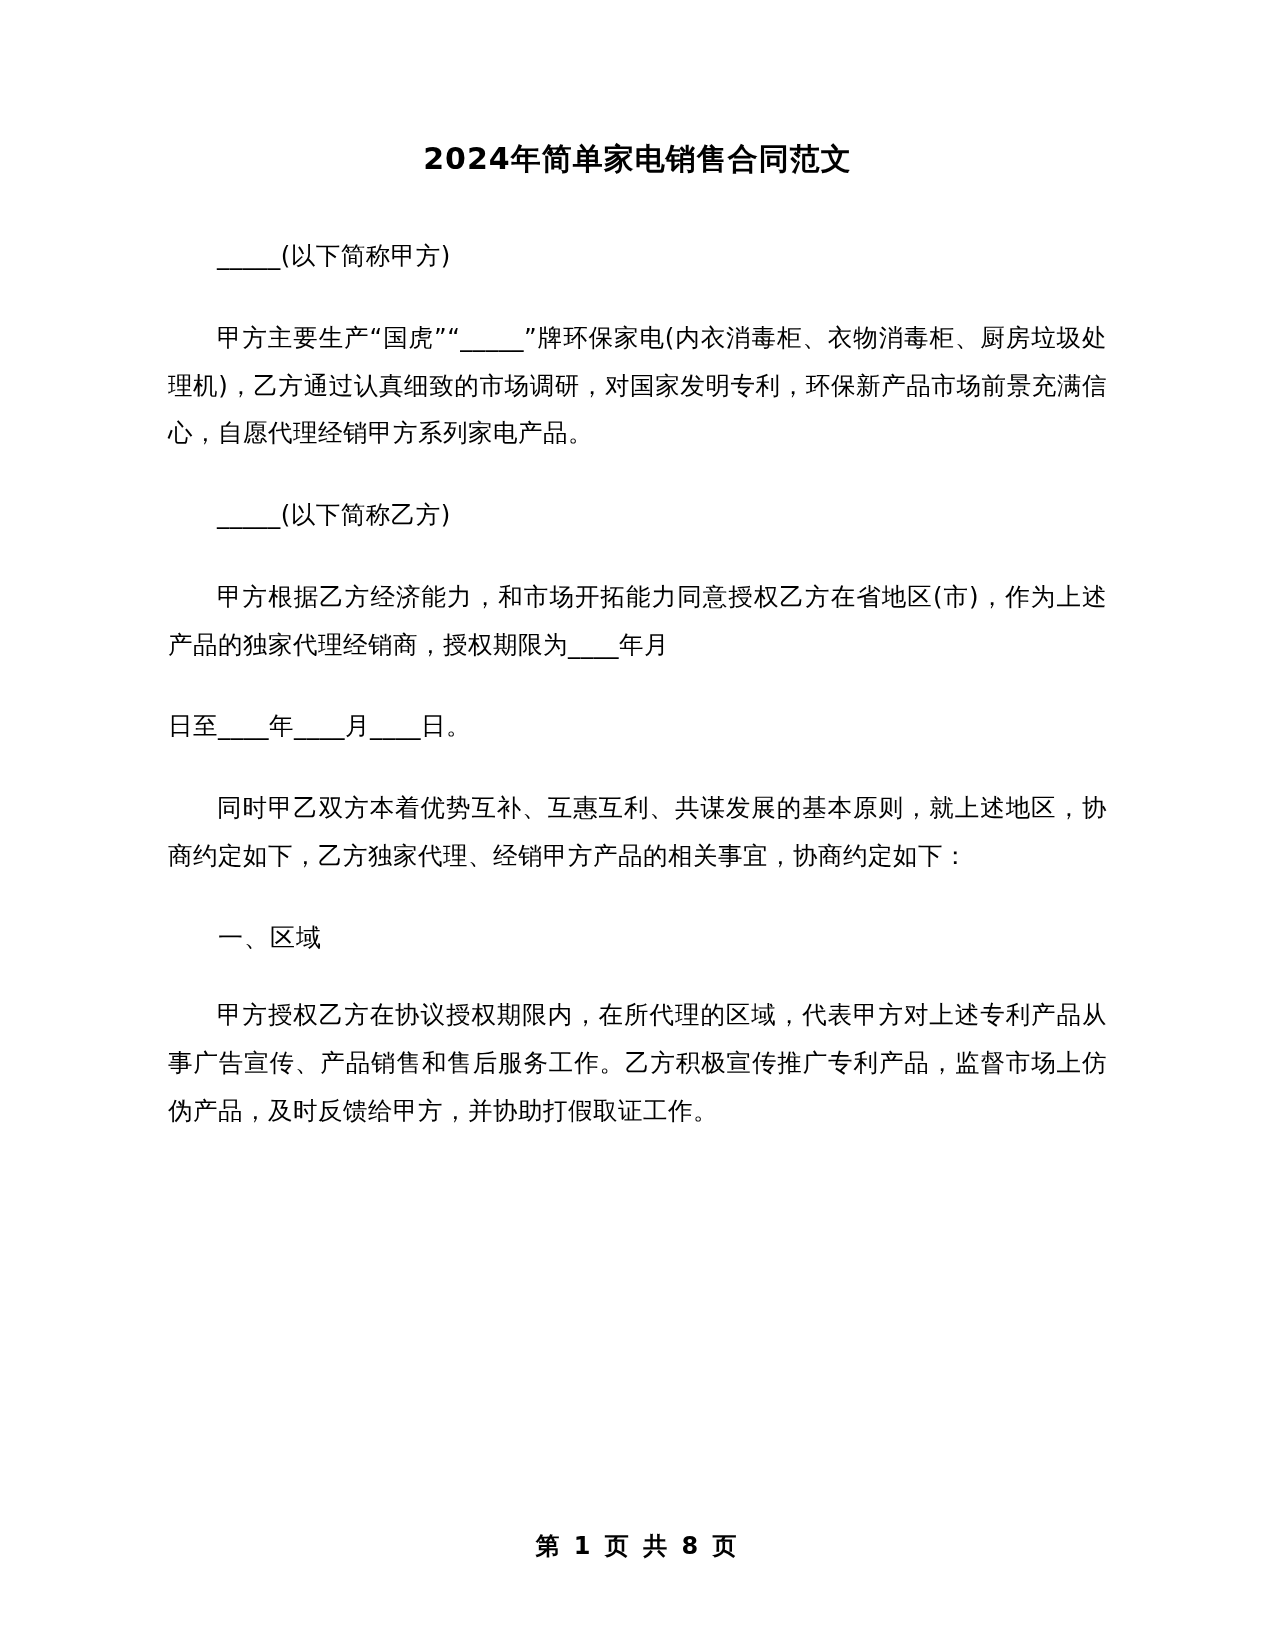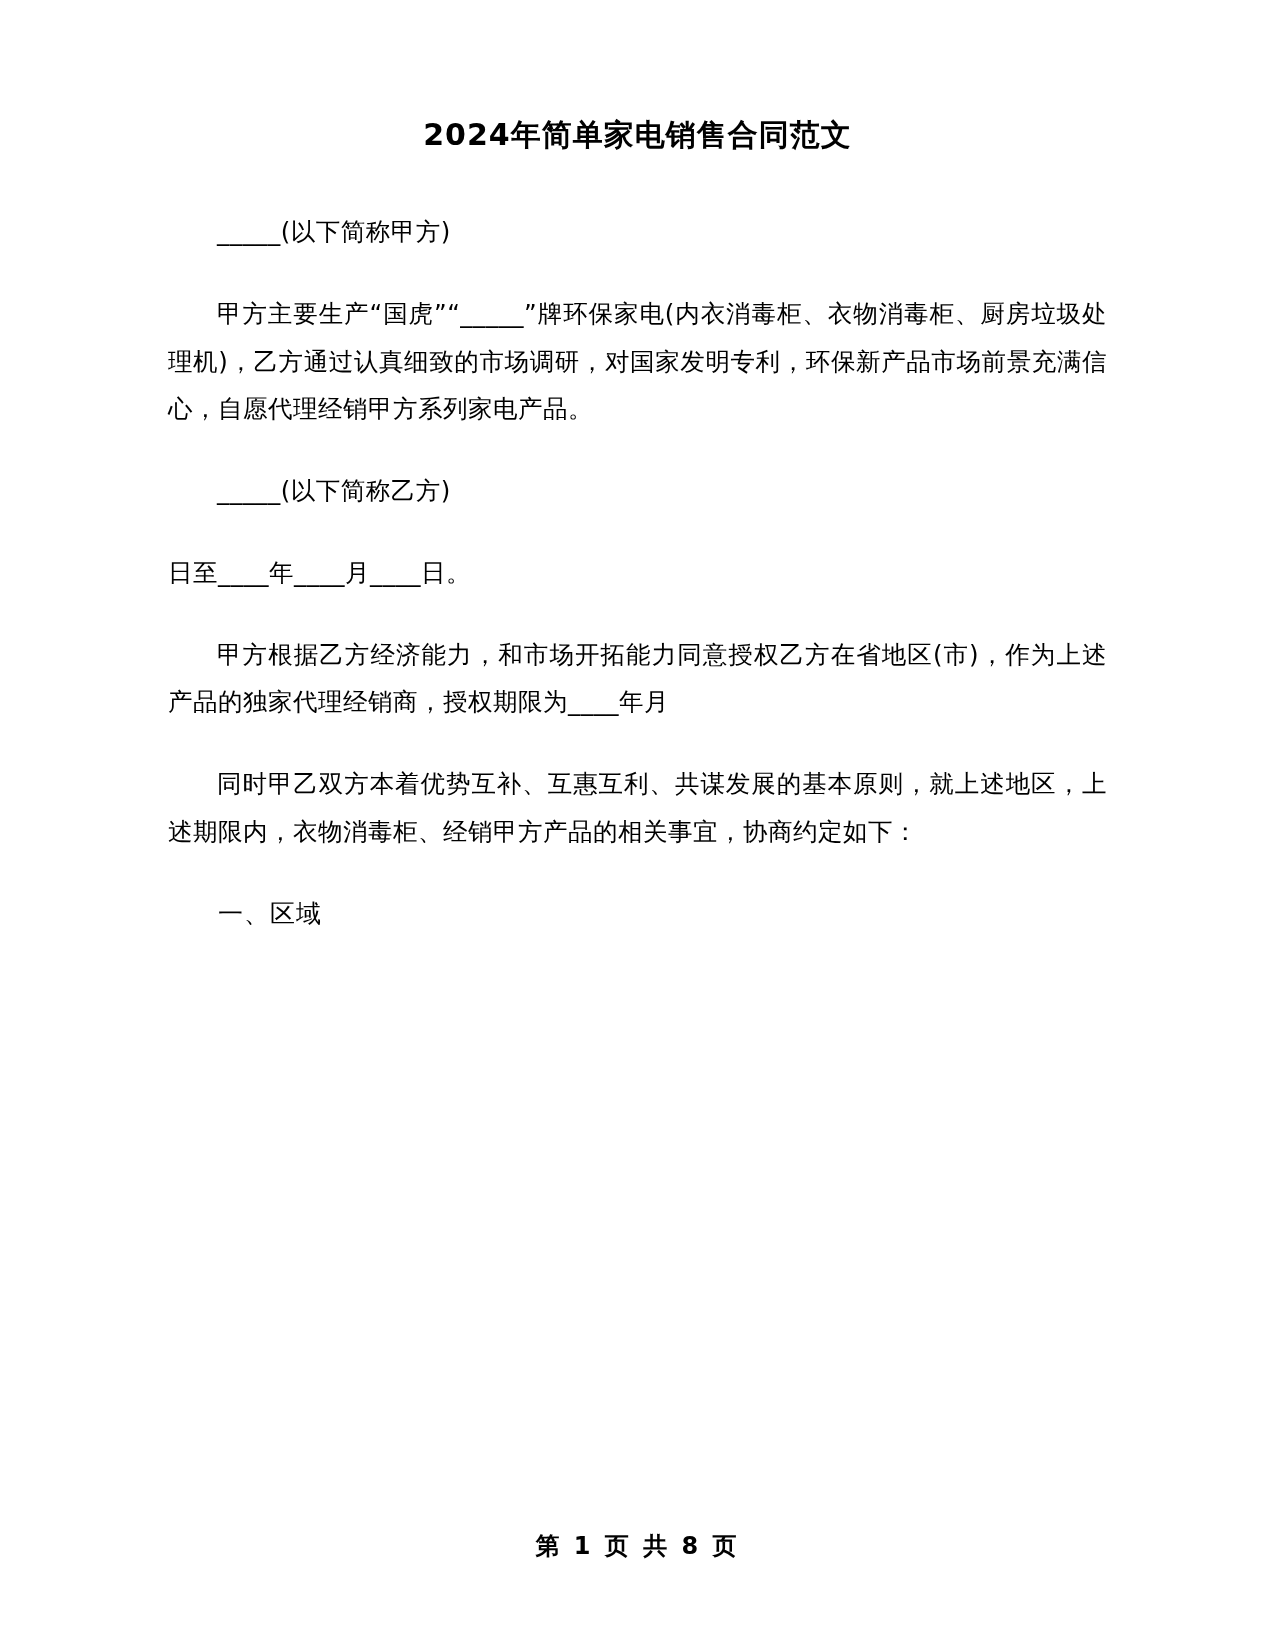--- a/index.html
+++ b/index.html
@@ -11,21 +11,21 @@
     width: 1275px;
     min-height: 1650px;
     font-family: "DejaVu Sans", "Liberation Sans", sans-serif;
     color: #000000;
   }
   .page {
     position: relative;
     width: 1275px;
     min-height: 1650px;
     box-sizing: border-box;
-    padding: 96px 168px 0 168px;
+    padding: 120px 168px 0 168px;
   }
   .doc-title {
     font-size: 30px;
     font-weight: bold;
     text-align: center;
     letter-spacing: 1px;
     margin: 18px 0 52px 0;
     line-height: 1.4;
   }
   .para {
@@ -65,24 +65,25 @@
 <div class="page">
 
   <h1 class="doc-title">2024年简单家电销售合同范文</h1>
 
   <p class="para">_____(以下简称甲方)</p>
 
   <p class="para">甲方主要生产“国虎”“_____”牌环保家电(内衣消毒柜、衣物消毒柜、厨房垃圾处理机)，乙方通过认真细致的市场调研，对国家发明专利，环保新产品市场前景充满信心，自愿代理经销甲方系列家电产品。</p>
 
   <p class="para">_____(以下简称乙方)</p>
 
+  <p class="para">甲方根据乙方经济能力，和市场开拓能力同意授权乙方在省地区(市)，作为上述产品的独家代理经销商，授权期限为____年月</p>
+
   <p class="para no-indent">日至____年____月____日。</p>
 
-  <p class="para">甲方根据乙方经济能力，和市场开拓能力同意授权乙方在省地区(市)，作为上述产品的独家代理经销商，授权期限为____年月</p>
-
-  <p class="para">同时甲乙双方本着优势互补、互惠互利、共谋发展的基本原则，就上述地区，上述期限内，衣物消毒柜、经销甲方产品的相关事宜，协商约定如下：</p>
+  <p class="para">同时甲乙双方本着优势互补、互惠互利、共谋发展的基本原则，就上述地区，协商约定如下，乙方独家代理、经销甲方产品的相关事宜，协商约定如下：</p>
 
   <h2 class="section-heading">一、区域</h2>
 
+  <p class="para">甲方授权乙方在协议授权期限内，在所代理的区域，代表甲方对上述专利产品从事广告宣传、产品销售和售后服务工作。乙方积极宣传推广专利产品，监督市场上仿伪产品，及时反馈给甲方，并协助打假取证工作。</p>
 
   <div class="footer">第 1 页 共 8 页</div>
 
 </div>
 
 </body></html>

